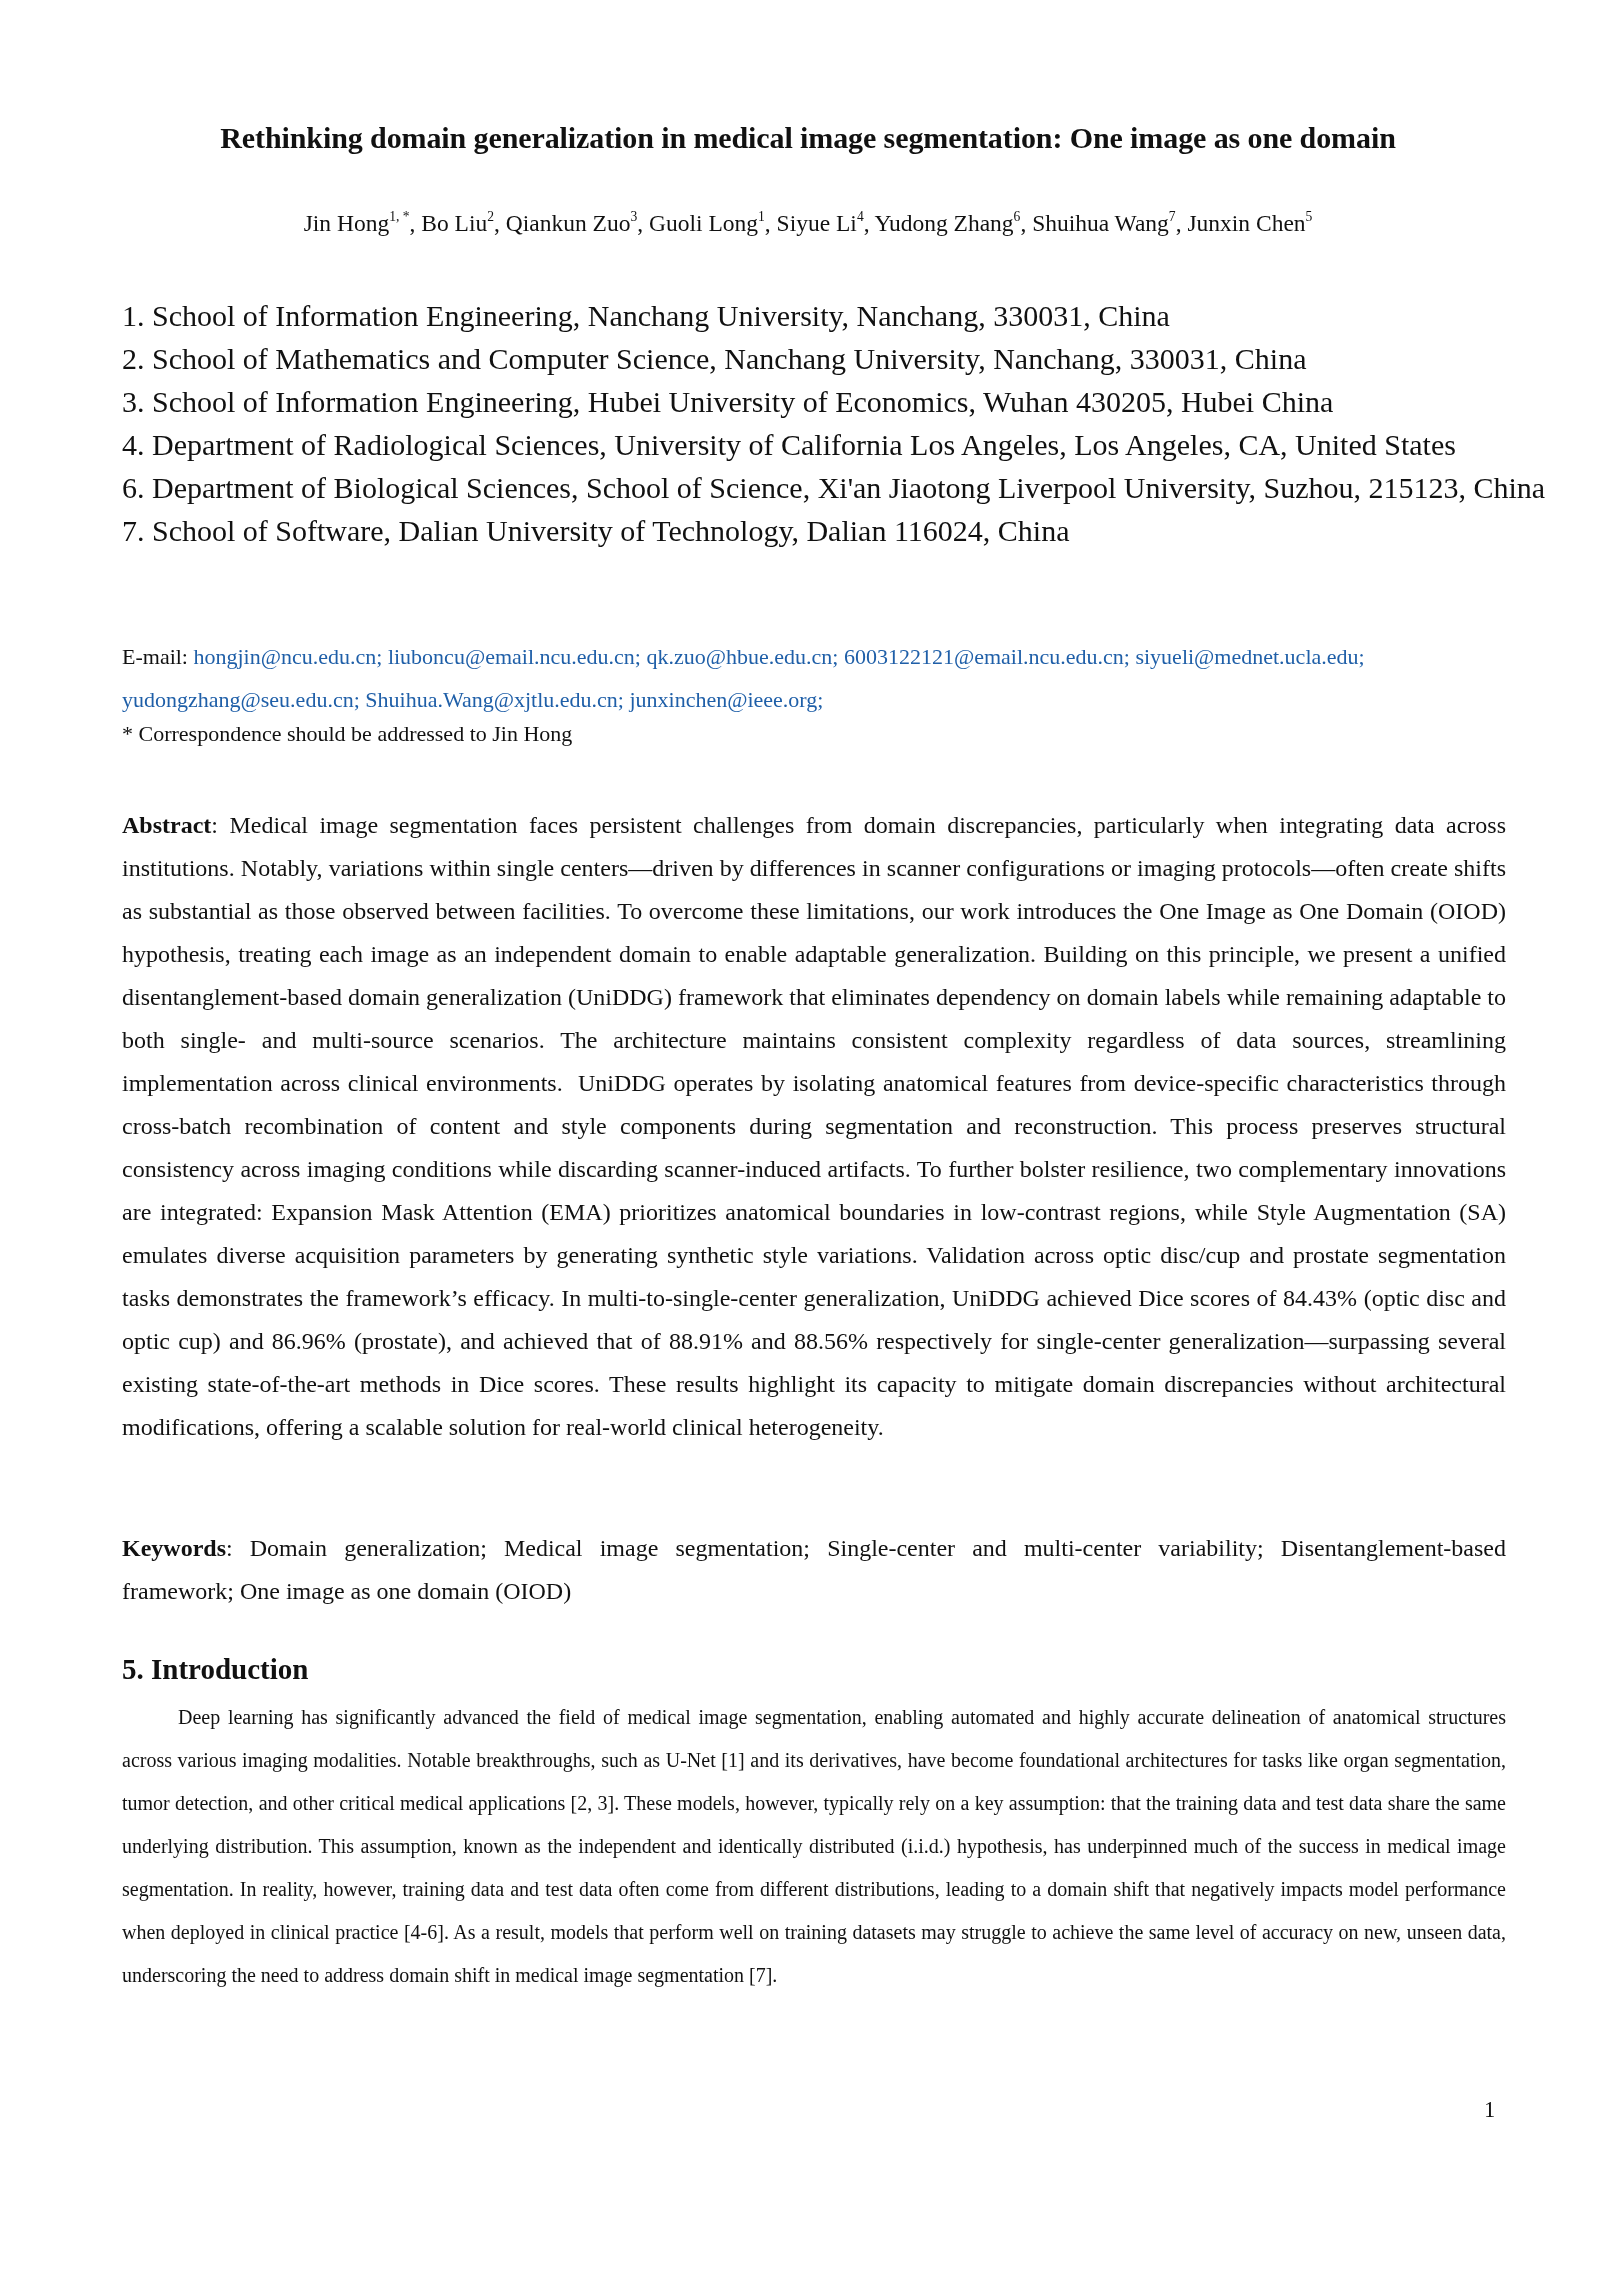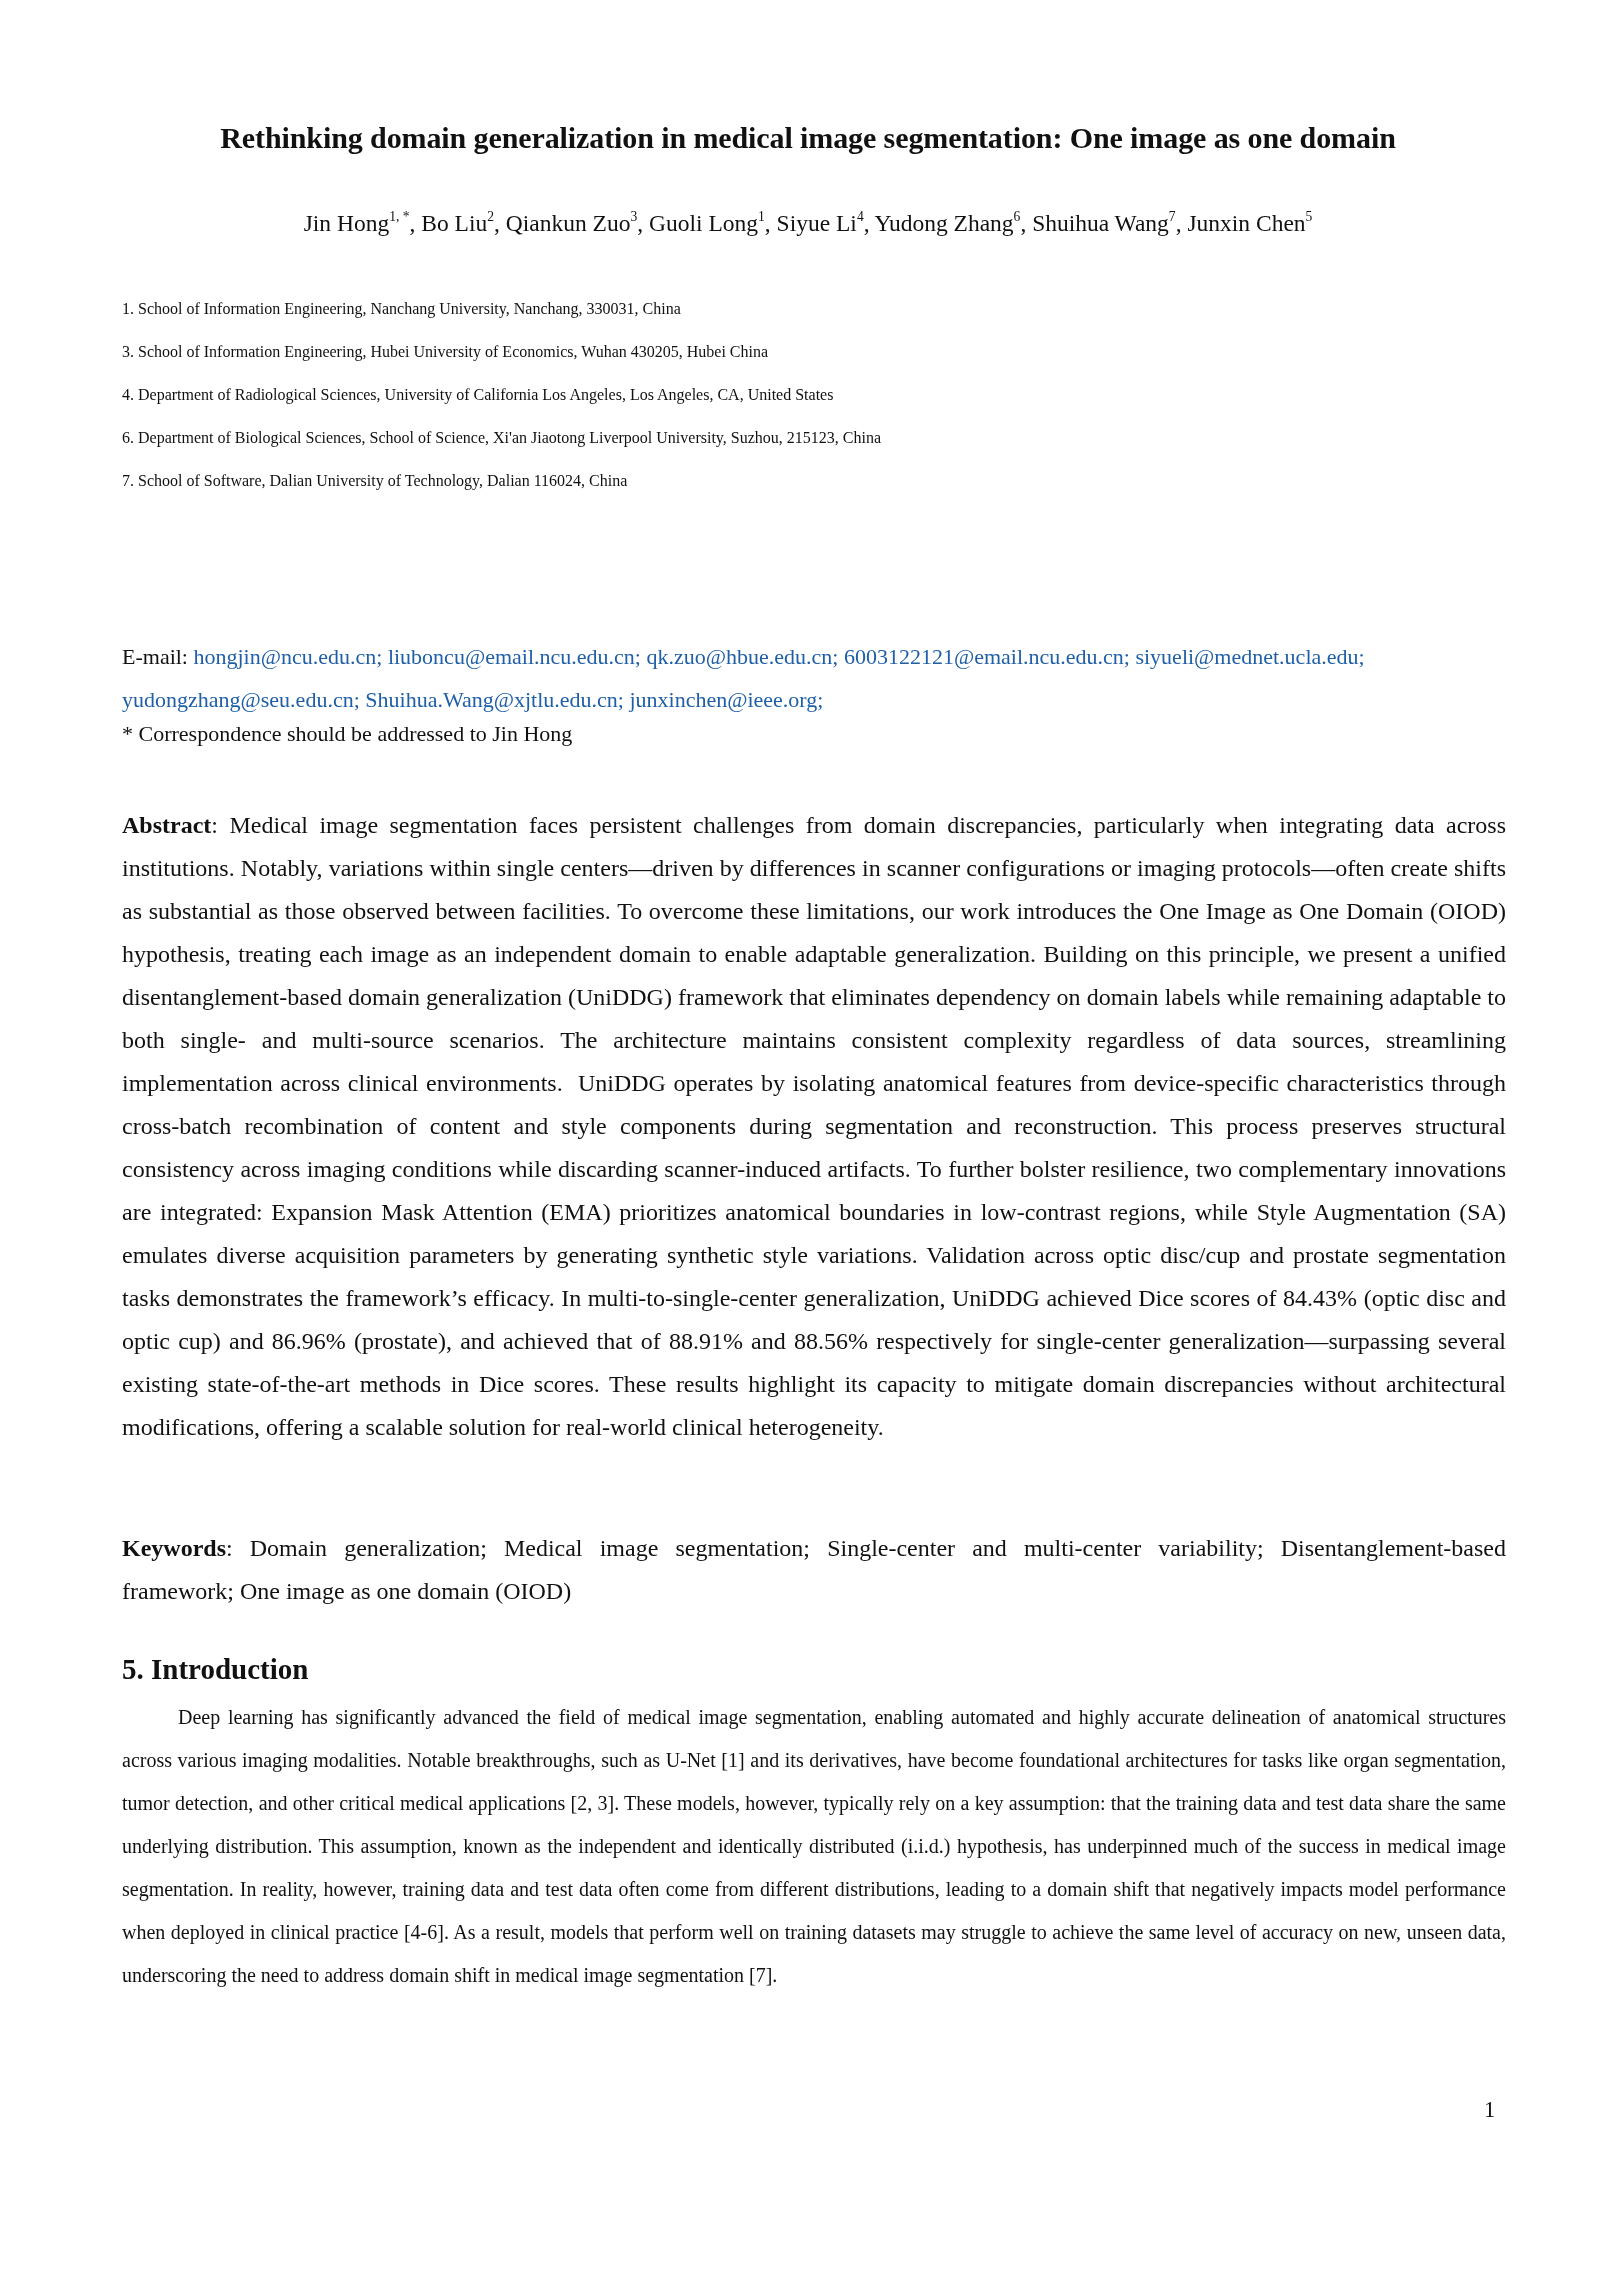--- a/index.html
+++ b/index.html
@@ -28,22 +28,22 @@
   .authors {
     position: absolute;
     left: 0; width: 1616px;
     top: 210px;
     text-align: center;
     font-size: 23.5px;
   }
   .authors sup { font-size: 13.6px; vertical-align: 10px; line-height: 0; }
   .affils {
     position: absolute;
-    left: 122px; top: 287px;
-    font-size: 16px;
+    left: 122px; top: 294px;
+    font-size: 30px;
     line-height: 43px;
   }
   .affils div { white-space: nowrap; }
   .emails {
     position: absolute;
     left: 122px; top: 635px;
     width: 1384px;
     font-size: 22px;
     line-height: 43px;
   }
@@ -109,20 +109,21 @@
     <span><span>Qiankun Zuo</span><sup>3</sup></span>, 
     <span><span>Guoli Long</span><sup>1</sup></span>, 
     <span><span>Siyue Li</span><sup>4</sup></span>, 
     <span><span>Yudong Zhang</span><sup>6</sup></span>, 
     <span><span>Shuihua Wang</span><sup>7</sup></span>, 
     <span><span>Junxin Chen</span><sup>5</sup></span>
   </div>
 
   <div class="affils">
     <div>1. School of Information Engineering, Nanchang University, Nanchang, 330031, China</div>
+    <div>2. School of Mathematics and Computer Science, Nanchang University, Nanchang, 330031, China</div>
     <div>3. School of Information Engineering, Hubei University of Economics, Wuhan 430205, Hubei China</div>
     <div>4. Department of Radiological Sciences, University of California Los Angeles, Los Angeles, CA, United States</div>
     <div>6. Department of Biological Sciences, School of Science, Xi'an Jiaotong Liverpool University, Suzhou, 215123, China</div>
     <div>7. School of Software, Dalian University of Technology, Dalian 116024, China</div>
   </div>
 
   <div class="emails"><span>E-mail: </span><a>hongjin@ncu.edu.cn</a><span class="sep">; </span><a>liuboncu@email.ncu.edu.cn</a><span class="sep">; </span><a>qk.zuo@hbue.edu.cn</a><span class="sep">; </span><a>6003122121@email.ncu.edu.cn</a><span class="sep">; </span><a>siyueli@mednet.ucla.edu</a><span class="sep">; </span><a>yudongzhang@seu.edu.cn</a><span class="sep">; </span><a>Shuihua.Wang@xjtlu.edu.cn</a><span class="sep">; </span><a>junxinchen@ieee.org</a><span class="sep">;</span></div>
 
   <div class="corr">* Correspondence should be addressed to Jin Hong</div>
 

